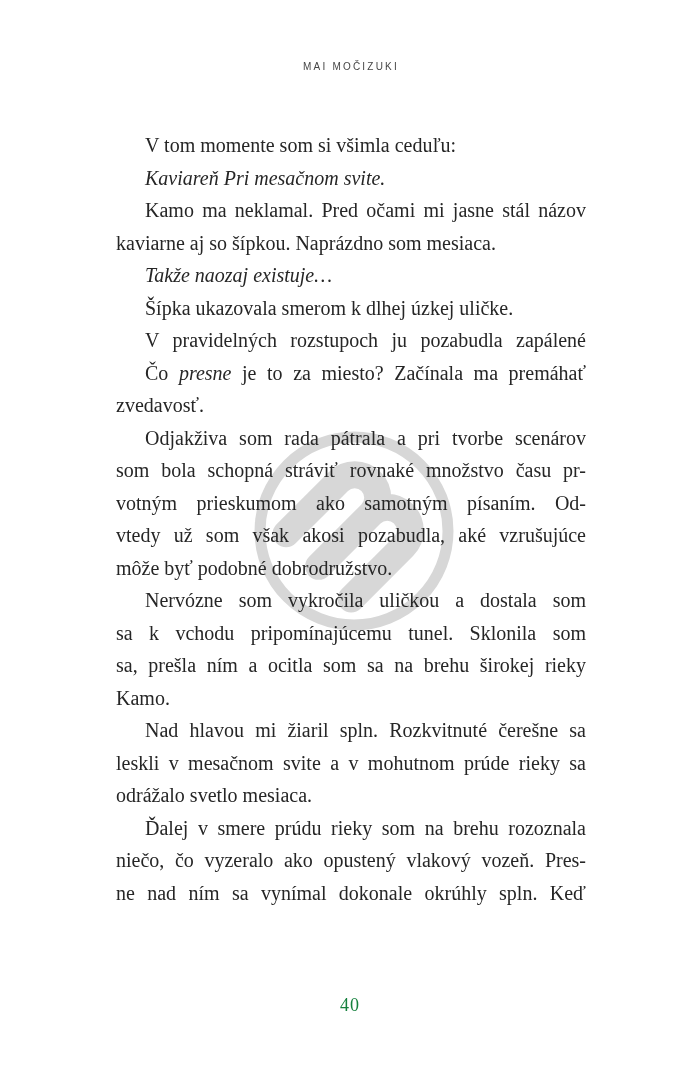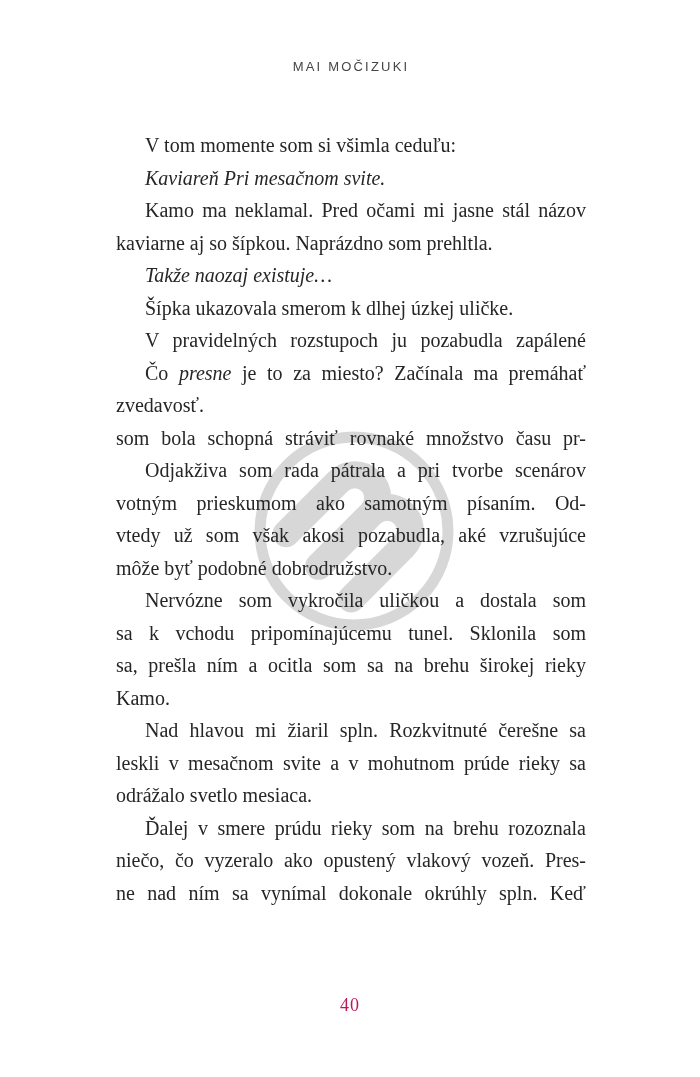--- a/index.html
+++ b/index.html
@@ -8,21 +8,21 @@
     width:700px;height:1077px;
     background:#ffffff;
     overflow:hidden;
     font-family:"Liberation Serif", serif;
     color:#262626;
   }
   .running-header{
     position:absolute;top:57px;left:116px;width:470px;height:20px;
     line-height:20px;text-align:center;
     font-family:"Liberation Sans", sans-serif;
-    font-size:13px;font-weight:500;letter-spacing:2.2px;
+    font-size:10px;font-weight:500;letter-spacing:2.2px;
     color:#454545;
     text-transform:uppercase;
   }
   .watermark{
     position:absolute;left:244px;top:421px;width:220px;height:220px;
     z-index:0;pointer-events:none;
   }
   .watermark .stroke{stroke:var(--wm,#d7d7d7);fill:none;}
   .body-text{
     position:absolute;left:116px;top:129px;width:470px;
@@ -36,49 +36,49 @@
   }
   .line.justify{
     text-align:justify;text-align-last:justify;white-space:normal;
   }
   .line.indent{padding-left:29px;}
   .line.indent.justify{padding-left:0;text-indent:29px;}
   .italic{font-style:italic;}
   .page-number{
     position:absolute;left:0;top:990px;width:700px;height:30px;
     line-height:30px;text-align:center;
-    font-size:18px;letter-spacing:1px;color:#be185d;
+    font-size:18px;letter-spacing:1px;color:#15803d;
   }
 </style>
 </head>
 <body>
 
 <div class="page">
 
   <div class="running-header">MAI MOČIZUKI</div>
 
   <svg class="watermark" viewBox="-110 -110 220 220" aria-hidden="true">
     <circle class="stroke" cx="0" cy="0" r="94" stroke-width="11"></circle>
     <g transform="rotate(45)">
       <path class="stroke" d="M -46 50 L -46 -24 A 23 23 0 0 1 0 -24 L 0 50 M 0 -24 A 23 23 0 0 1 46 -24 L 46 50" stroke-width="27" stroke-linecap="round" stroke-linejoin="round"></path>
     </g>
   </svg>
 
   <div class="body-text">
       <div class="line indent"><span>V tom momente som si všimla ceduľu:</span></div>
       <div class="line indent italic"><span>Kaviareň Pri mesačnom svite.</span></div>
       <div class="line indent justify"><span>Kamo ma neklamal. Pred očami mi jasne stál názov</span></div>
-      <div class="line"><span>kaviarne aj so šípkou. Naprázdno som prehltla.</span></div>
+      <div class="line"><span>kaviarne aj so šípkou. Naprázdno som mesiaca.</span></div>
       <div class="line indent italic"><span>Takže naozaj existuje…</span></div>
       <div class="line indent"><span>Šípka ukazovala smerom k dlhej úzkej uličke.</span></div>
       <div class="line indent justify"><span>V pravidelných rozstupoch ju pozabudla zapálené</span></div>
       <div class="line indent justify"><span>Čo </span><span class="italic">presne</span><span> je to za miesto? Začínala ma premáhať</span></div>
       <div class="line"><span>zvedavosť.</span></div>
+      <div class="line indent justify"><span>Odjakživa som rada pátrala a pri tvorbe scenárov</span></div>
       <div class="line justify"><span>som bola schopná stráviť rovnaké množstvo času pr-</span></div>
-      <div class="line indent justify"><span>Odjakživa som rada pátrala a pri tvorbe scenárov</span></div>
       <div class="line justify"><span>votným prieskumom ako samotným písaním. Od-</span></div>
       <div class="line justify"><span>vtedy už som však akosi pozabudla, aké vzrušujúce</span></div>
       <div class="line"><span>môže byť podobné dobrodružstvo.</span></div>
       <div class="line indent justify"><span>Nervózne som vykročila uličkou a dostala som</span></div>
       <div class="line justify"><span>sa k vchodu pripomínajúcemu tunel. Sklonila som</span></div>
       <div class="line justify"><span>sa, prešla ním a ocitla som sa na brehu širokej rieky</span></div>
       <div class="line"><span>Kamo.</span></div>
       <div class="line indent justify"><span>Nad hlavou mi žiaril spln. Rozkvitnuté čerešne sa</span></div>
       <div class="line justify"><span>leskli v mesačnom svite a v mohutnom prúde rieky sa</span></div>
       <div class="line"><span>odrážalo svetlo mesiaca.</span></div>

